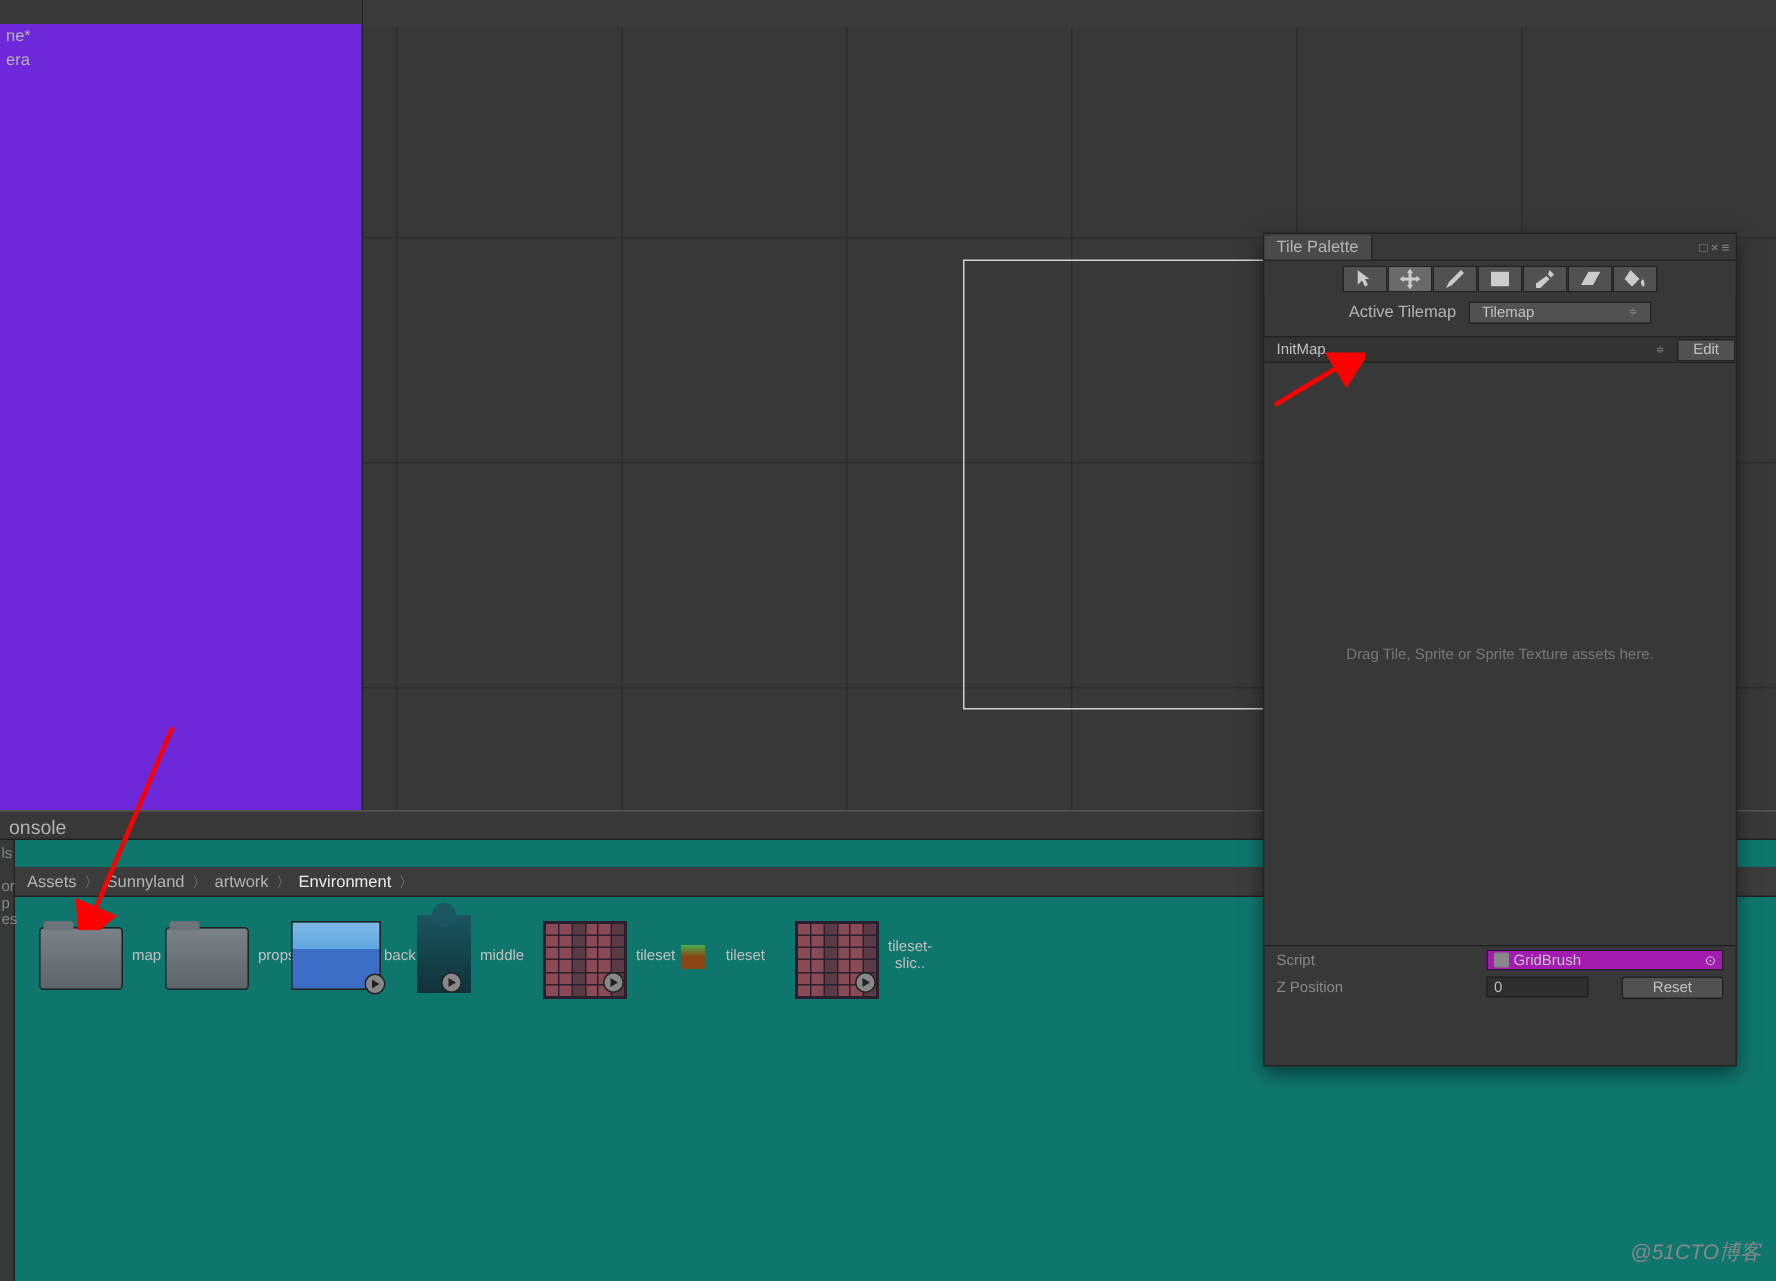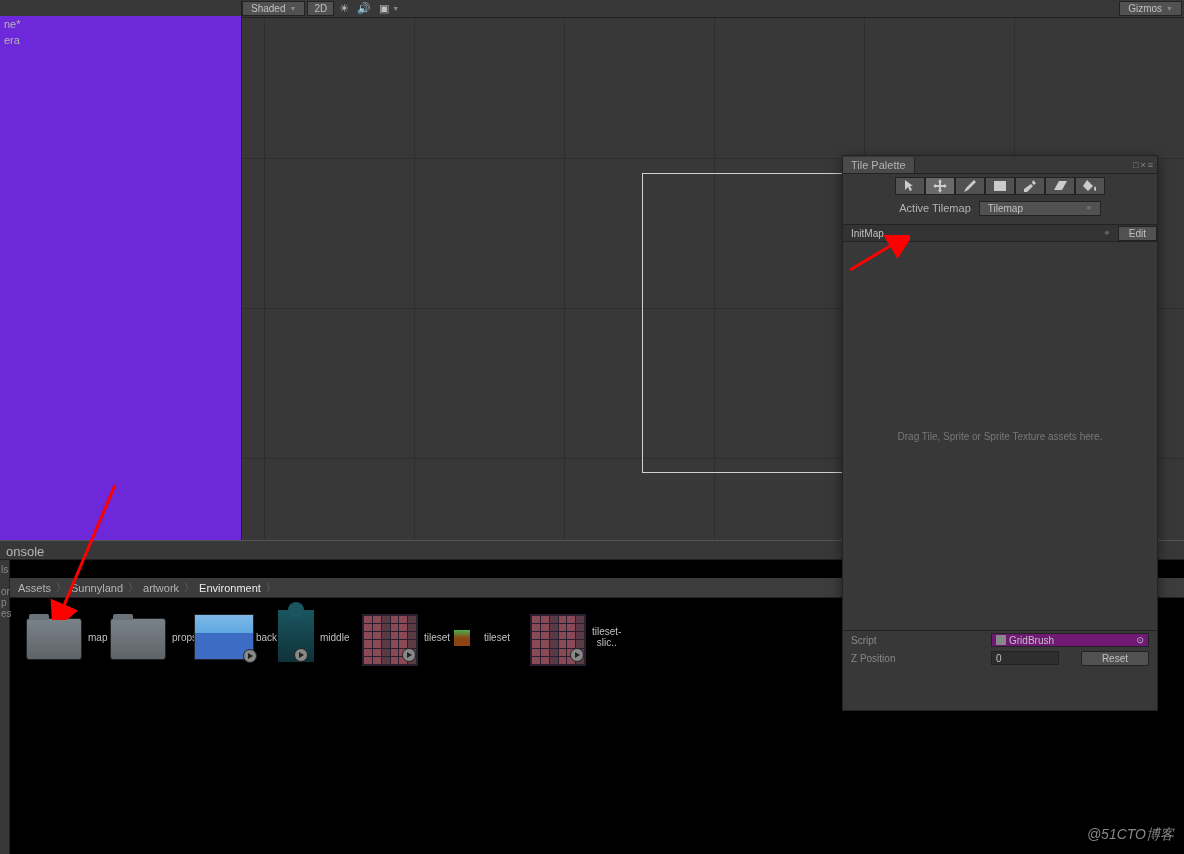--- a/index.html
+++ b/index.html
@@ -18,21 +18,21 @@
 .scene-toolbar .spacer { flex: 1; }
 .scene-viewport { position: absolute; top: 18px; left: 0; right: 0; bottom: 0; background: #383838; overflow: hidden; }
 .grid { position: absolute; inset: 0; }
 .grid-line-v { position: absolute; top: 0; bottom: 0; width: 1px; background: #2e2e2e; }
 .grid-line-h { position: absolute; left: 0; right: 0; height: 1px; background: #2e2e2e; }
 .scene-rect { position: absolute; left: 400px; top: 155px; width: 470px; height: 300px; border: 1px solid #d0d0d0; }
 .camera-icon { position: absolute; left: 710px; top: 295px; width: 26px; height: 18px; }
 .camera-icon svg { width: 100%; height: 100%; }
 .bottom-area { height: 314px; background: #383838; }
 .console-bar { height: 20px; background: #383838; border-top: 1px solid #555; border-bottom: 1px solid #222; padding: 3px 6px; font-size: 13px; color: #b4b4b4; }
-.project-panel { height: 294px; background: #000000; display: flex; }
+.project-panel { height: 294px; background: #0f766e; display: flex; }
 .project-left { width: 10px; background: #383838; border-right: 1px solid #222; padding: 4px 1px; font-size: 10px; color: #888; }
 .project-main { flex: 1; }
 .breadcrumb { height: 20px; background: #3c3c3c; border-bottom: 1px solid #222; display: flex; align-items: center; padding: 0 6px; font-size: 11px; margin-top: 18px; }
 .breadcrumb-item { color: #b4b4b4; padding: 0 2px; }
 .breadcrumb-item.active { color: #ececec; font-weight: normal; }
 .breadcrumb-sep { color: #888; padding: 0 3px; font-size: 10px; }
 .assets-grid { display: flex; gap: 20px; padding: 16px 16px; }
 .asset-item { width: 64px; display: flex; flex-direction: row; align-items: center; gap: 6px; }
 .asset-icon { width: 56px; height: 46px; position: relative; }
 .folder-icon { width: 56px; height: 42px; background: linear-gradient(to bottom, #7a8289 0%, #5d6469 100%); border-radius: 3px; border: 1px solid #222; position: relative; margin-top: 4px; }
@@ -63,55 +63,39 @@
 .palette-canvas { height: 388px; background: #383838; display: flex; align-items: center; justify-content: center; }
 .palette-hint { font-size: 10px; color: #787878; }
 .palette-footer { border-top: 1px solid #222; }
 .brush-row { height: 18px; background: #333; display: flex; align-items: center; padding: 0 8px; border-bottom: 1px solid #222; }
 .brush-dropdown { flex: 1; font-size: 10px; color: #c0c0c0; display: flex; justify-content: space-between; }
 .brush-slider { width: 110px; height: 4px; background: #222; margin-left: 8px; position: relative; }
 .brush-slider::after { content: ''; position: absolute; left: 0; top: -3px; width: 8px; height: 10px; background: #888; border-radius: 2px; }
 .info-row { display: flex; align-items: center; padding: 2px 8px; font-size: 10px; color: #888; height: 18px; }
 .info-label { width: 140px; }
 .info-field { flex: 1; background: #2e2e2e; border: 1px solid #222; padding: 1px 4px; color: #c0c0c0; height: 14px; font-size: 10px; display: flex; align-items: center; }
-.info-field.obj { background: #701a75; }
+.info-field.obj { background: #a21caf; }
 .reset-btn { background: #515151; border: 1px solid #222; padding: 1px 20px; font-size: 10px; color: #c0c0c0; margin-left: 22px; height: 15px; border-radius: 2px; }
 .arrow-red { position: absolute; z-index: 200; pointer-events: none; }
 .arrow1 { left: 50px; top: 480px; width: 80px; height: 140px; }
 .arrow2 { left: 840px; top: 235px; width: 70px; height: 40px; }
 .watermark { position: absolute; right: 10px; bottom: 10px; font-size: 14px; color: #888; font-style: italic; }
 .dropdown-arrow { font-size: 7px; color: #888; }
 .obj-icon { width: 10px; height: 10px; display: inline-block; background: #888; margin-right: 3px; border-radius: 1px; }
 </style>
 </head>
 <body>
 
 <div class="top-area">
   <div class="hierarchy">
     <div class="hierarchy-header"></div>
     <div class="hierarchy-title">ne*</div>
     <div class="hierarchy-item">era</div>
   </div>
   <div class="scene-area">
-    <div class="scene-toolbar">
-      <div class="toolbar-dropdown">
-          <span>Shaded</span>
-          <span class="dropdown-arrow">▼</span>
-        </div>
-      <div class="toolbar-btn">2D</div>
-      <div class="toolbar-icon">☀</div>
-      <div class="toolbar-icon">🔊</div>
-      <div class="toolbar-icon">▣</div>
-      <span class="dropdown-arrow" style="margin-left:-2px">▼</span>
-      <div class="spacer"></div>
-      <div class="toolbar-dropdown">
-          <span>Gizmos</span>
-          <span class="dropdown-arrow">▼</span>
-        </div>
-    </div>
     <div class="scene-viewport">
       <div class="grid">
         <div class="grid-line-v" style="left:22px"></div>
         <div class="grid-line-v" style="left:172px"></div>
         <div class="grid-line-v" style="left:322px"></div>
         <div class="grid-line-v" style="left:472px"></div>
         <div class="grid-line-v" style="left:622px"></div>
         <div class="grid-line-v" style="left:772px"></div>
         <div class="grid-line-h" style="top:140px"></div>
         <div class="grid-line-h" style="top:290px"></div>

